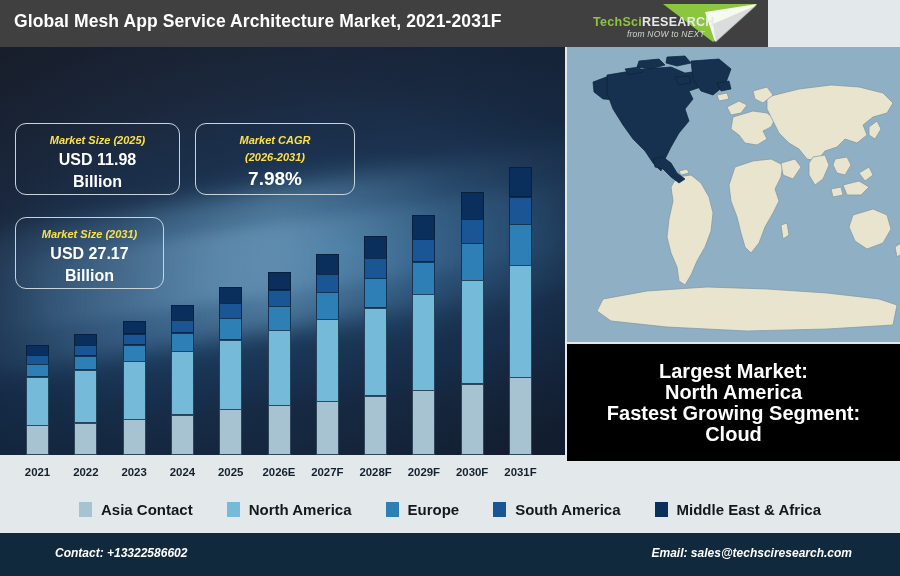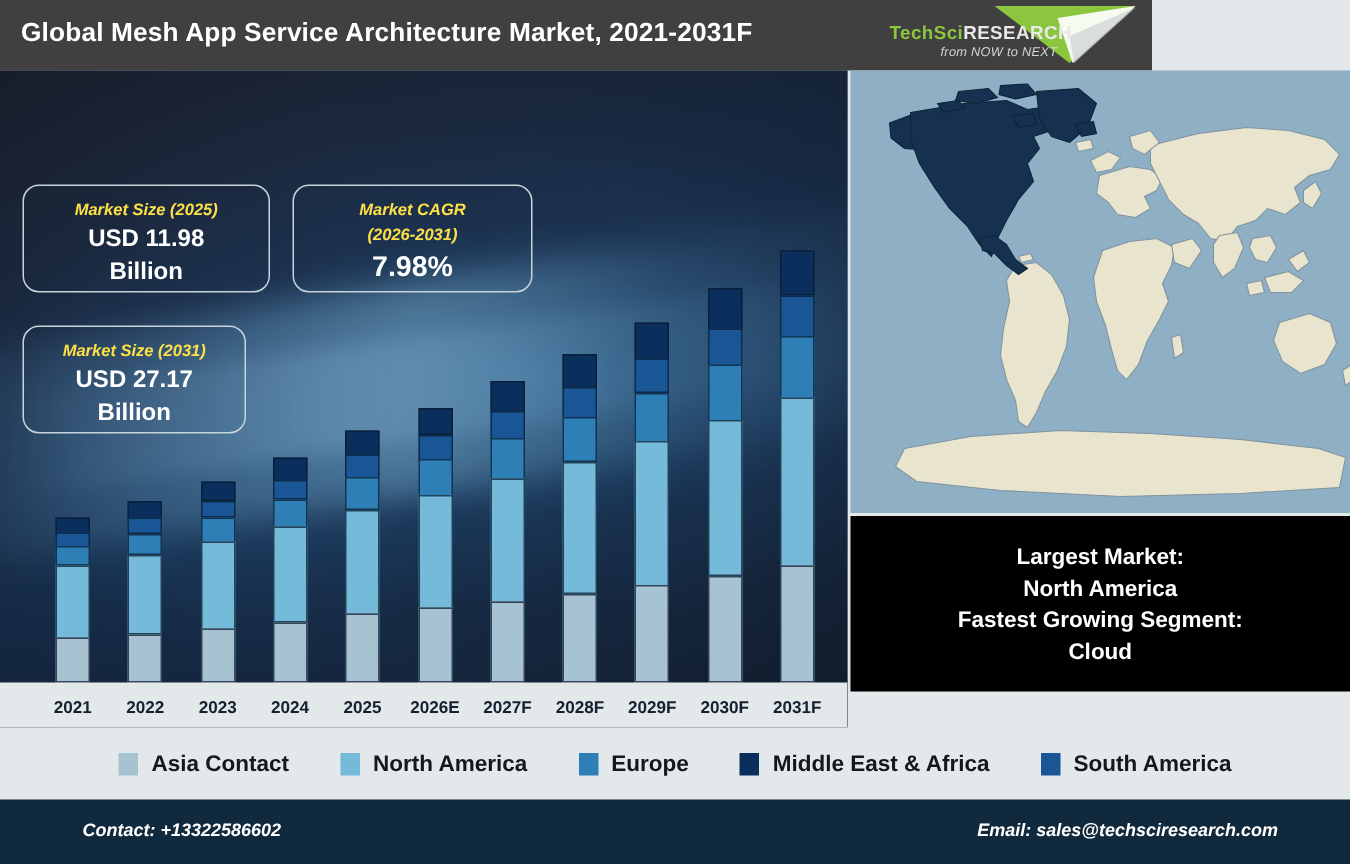--- a/index.html
+++ b/index.html
@@ -80,21 +80,21 @@
     padding-top:8px;
   }
   .stat-label { color:#fde047; font-size:11px; font-weight:bold; line-height:17px;font-style:italic; }
   .stat-value { color:#ffffff; font-size:16px; font-weight:bold; line-height:22px; }
   #box-size-2025 { left:15px; top:76px; width:165px; height:72px; }
   #box-cagr      { left:195px; top:76px; width:160px; height:72px; }
   #box-size-2031 { left:15px; top:170px; width:149px; height:72px; }
   #box-cagr .stat-value { font-size:19px; line-height:26px; }
 
   
-  .plot { position:absolute; left:11px; top:0; width:671px; height:438px; }
+  .plot { position:absolute; left:0; top:0; width:671px; height:438px; }
   .bar-group { position:absolute; bottom:30px; width:23px; }
   .seg { width:100%; display:block; border:0.7px solid rgba(10,28,50,.75); margin-top:-0.7px; }
   .xlabel {
     position:absolute; bottom:7px; width:56px; text-align:center;
     color:#14202e; font-size:11.4px; font-weight:bold;
   }
   .axis-strip {
     position:absolute; left:0; bottom:0; width:565px; height:30px;
     background:#e3e9eb;
   }
@@ -105,21 +105,21 @@
     background:#8fb0c4; overflow:hidden;
   }
   .map-svg { position:absolute; left:0; top:0; width:333px; height:295px; display:block; }
 
   
   .info-box {
     position:absolute; left:567px; top:344px; width:333px; height:117px;
     background:#000000;
     display:flex; flex-direction:column; align-items:center; justify-content:center;
   }
-  .info-line { color:#ffffff; font-size:15px; font-weight:bold; line-height:21px; text-align:center; }
+  .info-line { color:#ffffff; font-size:20px; font-weight:bold; line-height:21px; text-align:center; }
 
   
   .legend {
     position:absolute; left:0; top:485px; width:900px; height:48px;
     background:#e3e9eb;
     display:flex; align-items:center; justify-content:center; gap:0px;
   }
   .legend-item { display:flex; align-items:center; margin:0 17px; }
   .legend-swatch { width:13px; height:15px; display:inline-block; margin-right:9px; }
   .legend-label { color:#12181e; font-size:15px; font-weight:bold; white-space:nowrap; }
@@ -327,26 +327,26 @@
       </div>
       <div class="legend-item">
         <span class="legend-swatch" style="background: rgb(118, 186, 218);"></span>
         <span class="legend-label">North America</span>
       </div>
       <div class="legend-item">
         <span class="legend-swatch" style="background: rgb(46, 127, 181);"></span>
         <span class="legend-label">Europe</span>
       </div>
       <div class="legend-item">
+        <span class="legend-swatch" style="background: rgb(26, 85, 150);"></span>
+        <span class="legend-label">South America</span>
+      </div>
+      <div class="legend-item">
         <span class="legend-swatch" style="background: rgb(10, 47, 92);"></span>
         <span class="legend-label">Middle East &amp; Africa</span>
-      </div>
-      <div class="legend-item">
-        <span class="legend-swatch" style="background: rgb(26, 85, 150);"></span>
-        <span class="legend-label">South America</span>
       </div>
     </div>
 
   <div class="footer">
     <div class="footer-text" id="footer-contact">Contact: +13322586602</div>
     <div class="footer-text" id="footer-email">Email: sales@techsciresearch.com</div>
   </div>
 
 </div>
 

